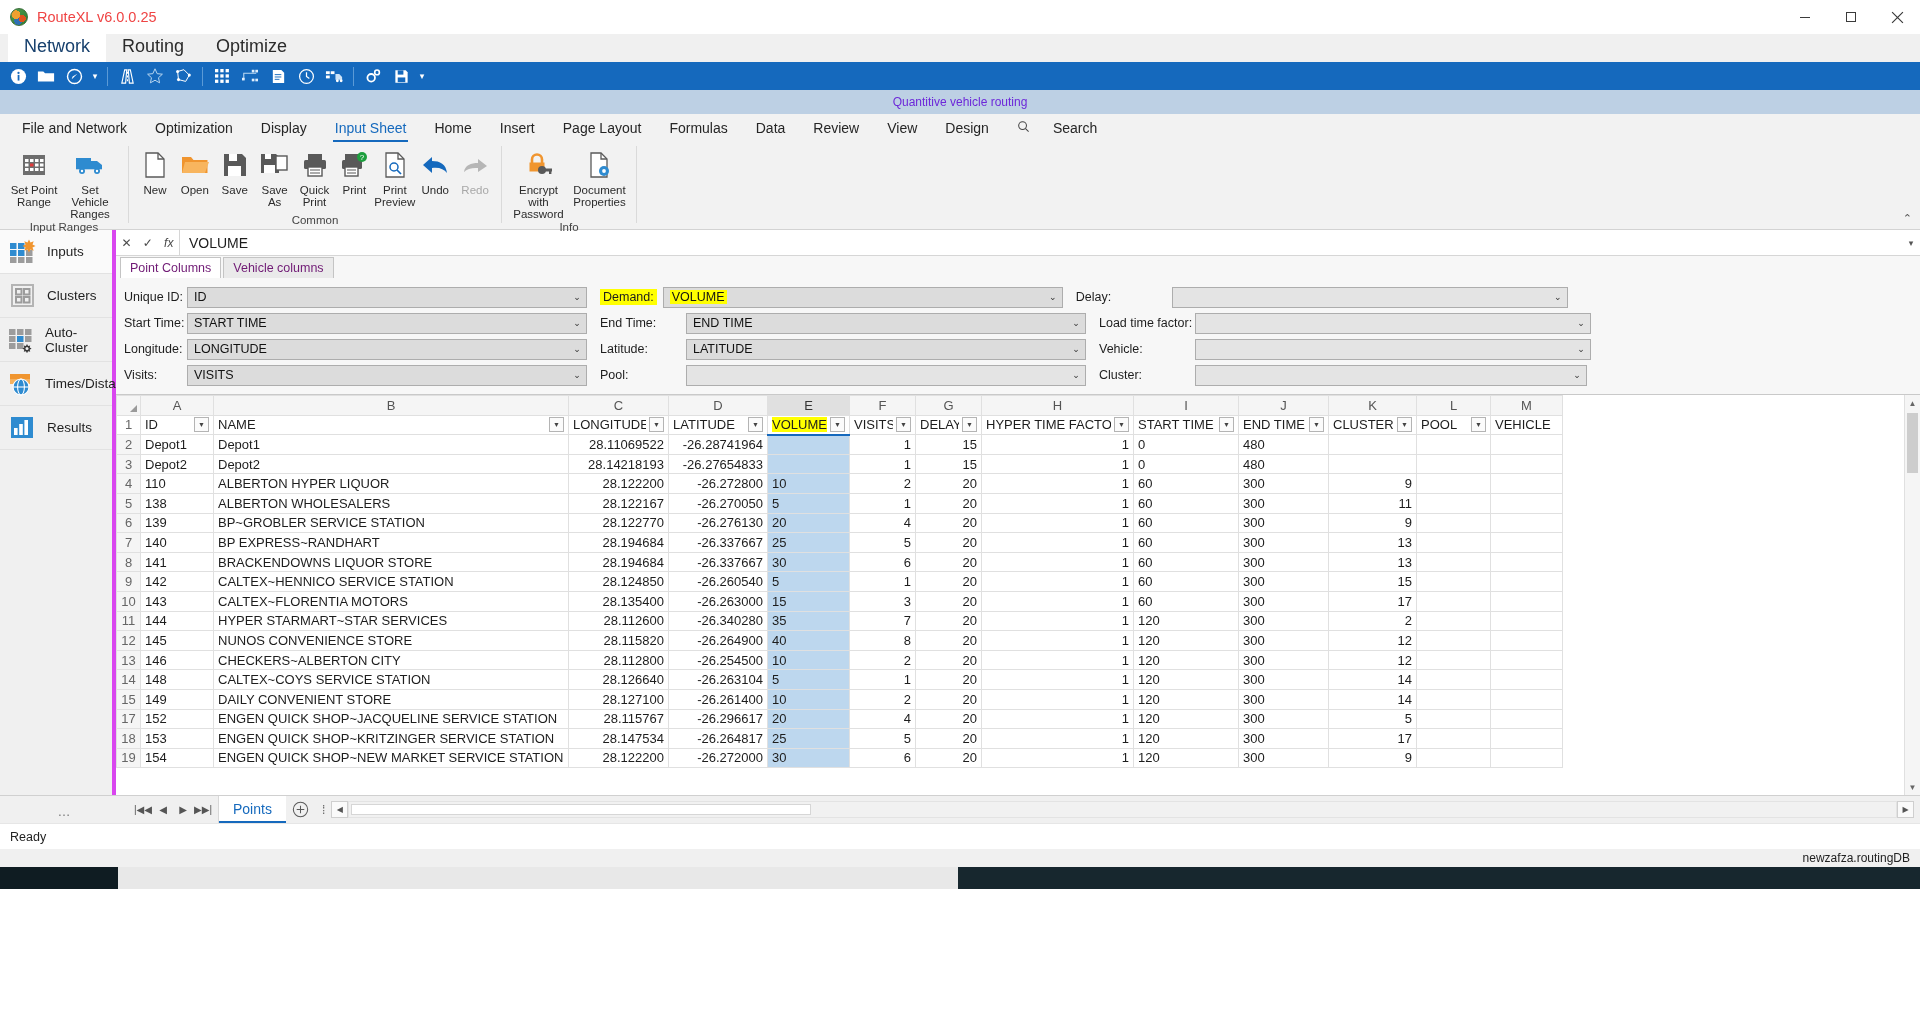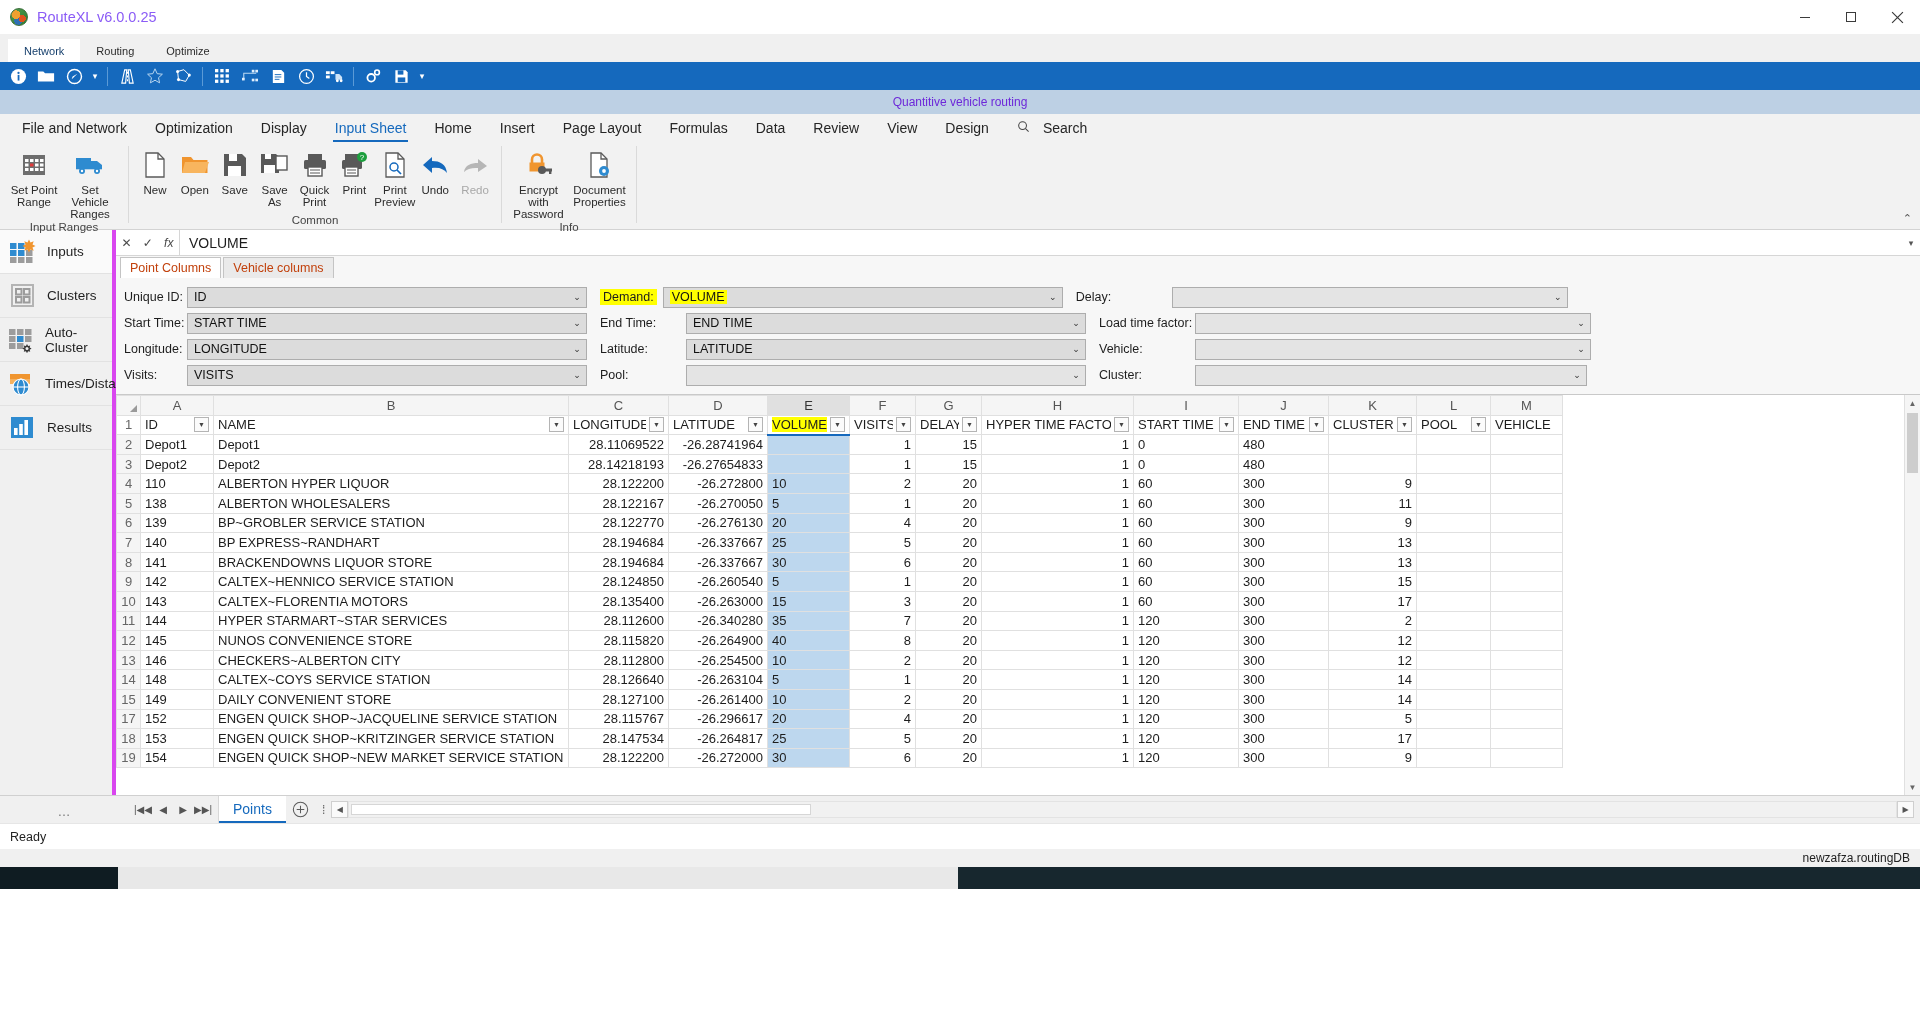--- a/index.html
+++ b/index.html
@@ -22,35 +22,35 @@
   .app-icon{
     width:18px;height:18px;margin-left:10px;margin-right:9px;
     border-radius:50%;
     background:
       radial-gradient(circle at 30% 35%, #f0a030 0 28%, transparent 29%),
       radial-gradient(circle at 70% 60%, #e0521e 0 24%, transparent 25%),
       radial-gradient(circle at 45% 75%, #2f6fb5 0 26%, transparent 27%),
       linear-gradient(135deg,#4f9b4f,#2e7d32);
     border:1px solid #3b6e3b;
   }
-  .app-title{ font-size:14.5px; color:#8b5cf6; }
+  .app-title{ font-size:14.5px; color:#ef4444; }
   .win-btns{ position:absolute; right:0; top:0; height:34px; display:flex; }
   .win-btn{
     width:46px;height:34px;display:flex;align-items:center;justify-content:center;
     font-size:14px;color:#3b3b3b;
   }
   .win-btn svg{ display:block; }
 
   
   .appmenu{
     height:28px; background:#f0f0f0; display:flex; align-items:flex-end;
     padding-left:8px; border-bottom:0;
   }
   .appmenu-item{
-    padding:6px 16px 5px 16px; font-size:11px; color:#2b2b2b;
+    padding:6px 16px 5px 16px; font-size:18px; color:#2b2b2b;
   }
   .appmenu-item.active{
     background:#ffffff; color:#17406d;
   }
 
   
   .bluebar{
     height:28px; background:#1569bd; display:flex; align-items:center;
     padding-left:4px;
   }
@@ -73,21 +73,21 @@
     padding-left:8px; position:relative;
   }
   .rtab{
     padding:3px 14px; font-size:14px;color:#262626; position:relative;
   }
   .rtab.active{ color:#1569bd; }
   .rtab.active::after{
     content:""; position:absolute; left:12px; right:12px; bottom:-3px;
     height:2px; background:#1569bd;
   }
-  .rtab.search{ display:flex;align-items:center;gap:13px; }
+  .rtab.search{ display:flex;align-items:center;gap:23px; }
 
   
   .ribbon{
     height:88px;background:#f2f2f2;display:flex;border-bottom:1px solid #d3d3d3;
     position:relative;
   }
   .rgroup{ display:flex; flex-direction:column; position:relative; }
   .rgroup-items{ display:flex; flex:1; align-items:flex-start; padding:4px 6px 0 6px; }
   .rgroup-label{
     text-align:center;font-size:11.5px;color:#444;height:16px;line-height:14px;
@@ -125,21 +125,21 @@
   .fb-btns{ width:64px;display:flex;align-items:center;justify-content:space-around;
     border-right:1px solid #d6d6d6; color:#4a4a4a; font-size:12px; }
   .fb-input{ flex:1;display:flex;align-items:center;padding-left:9px;font-size:14px; }
   .fb-expand{ width:18px;display:flex;align-items:center;justify-content:center;color:#555;font-size:9px; }
 
   
   .panel{ background:#f7f7f7; border-bottom:1px solid #c9c9c9; padding-bottom:6px; }
   .ptabs{ display:flex; padding-left:4px; height:22px; align-items:flex-end; }
   .ptab{
     font-size:12.5px;padding:3px 9px;border:1px solid #c4c4c4;border-bottom:none;
-    background:#eaeaea;color:#c2410c; margin-right:2px;
+    background:#eaeaea;color:#701a75; margin-right:2px;
   }
   .ptab.active{ background:#ffffff; }
   .formgrid{ padding:6px 16px 0 8px; }
   .frow{ display:flex; align-items:center; height:26px; margin-bottom:0px; }
   .flabel{ font-size:12.5px; width:63px; color:#1d1d1d; }
   .flabel.hl{ background:#ffff00; width:auto; padding:1px 3px; margin-right:6px; }
   .fsel{
     background:#dcdcdc; border:1px solid #adadad; height:21px;
     display:flex; align-items:center; padding:0 2px 0 6px;
     font-size:12.5px; color:#111; position:relative;

